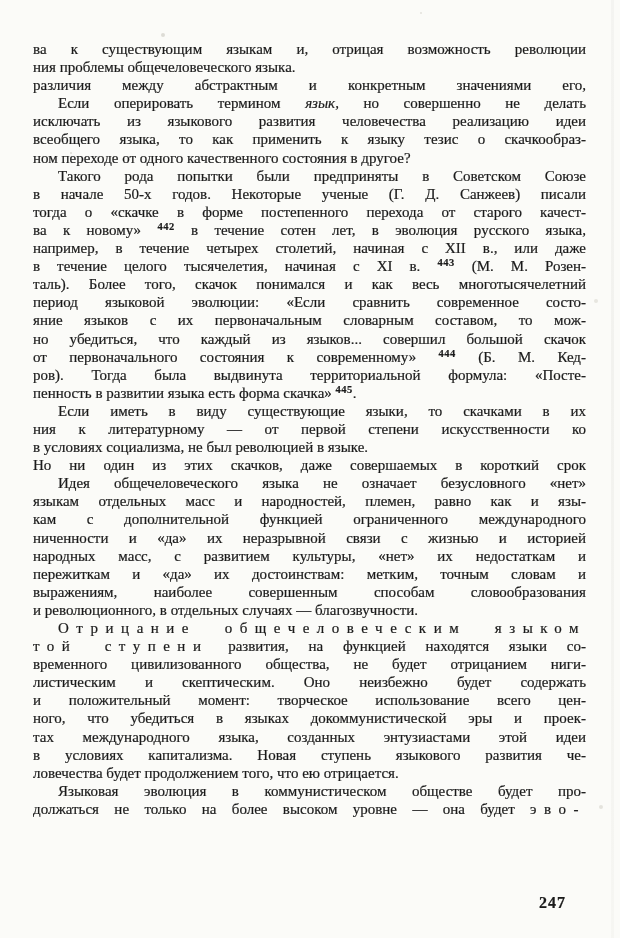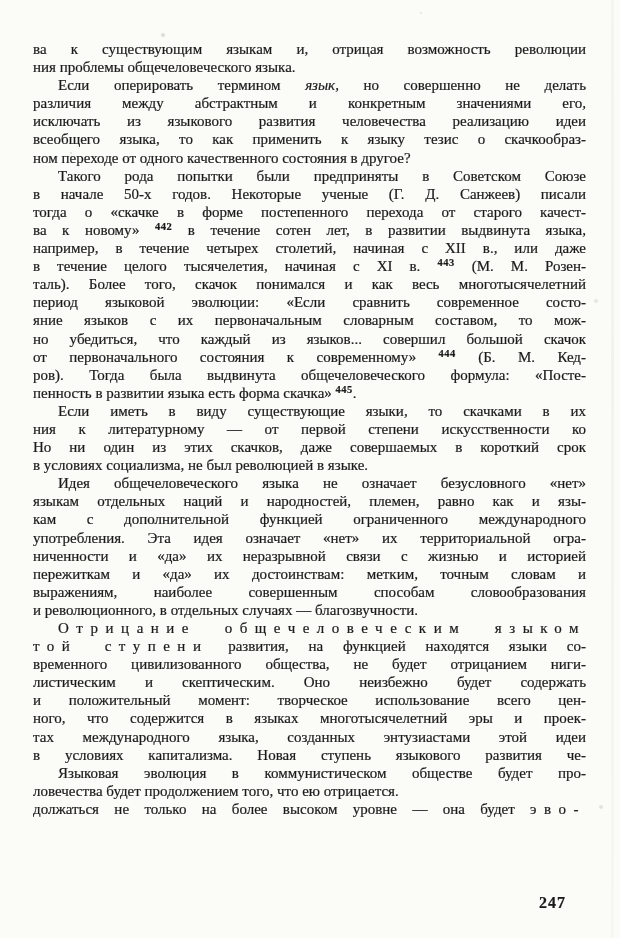--- a/index.html
+++ b/index.html
@@ -71,56 +71,56 @@
 </style>
 </head>
 <body>
 
 <div class="page">
   <div class="scan-streak"></div>
   <div class="scan-specks"></div>
   <div class="text-block" id="text-block">
       <div class="line"><span>ва к существующим языкам и, отрицая возможность революции</span></div>
       <div class="line last"><span>ния проблемы общечеловеческого языка.</span></div>
+      <div class="line"><span>различия между абстрактным и конкретным значениями его,</span></div>
       <div class="line indent"><span>Если оперировать термином </span><span class="it">язык</span><span>, но совершенно не делать</span></div>
-      <div class="line"><span>различия между абстрактным и конкретным значениями его,</span></div>
       <div class="line"><span>исключать из языкового развития человечества реализацию идеи</span></div>
       <div class="line"><span>всеобщего языка, то как применить к языку тезис о скачкообраз-</span></div>
       <div class="line last"><span>ном переходе от одного качественного состояния в другое?</span></div>
       <div class="line indent"><span>Такого рода попытки были предприняты в Советском Союзе</span></div>
       <div class="line"><span>в начале 50-х годов. Некоторые ученые (Г. Д. Санжеев) писали</span></div>
       <div class="line"><span>тогда о «скачке в форме постепенного перехода от старого качест-</span></div>
-      <div class="line"><span>ва к новому» </span><span class="sup">442</span><span> в течение сотен лет, в развитии выдвинута языка,</span></div>
+      <div class="line"><span>ва к новому» </span><span class="sup">442</span><span> в течение сотен лет, в эволюция русского языка,</span></div>
       <div class="line"><span>например, в течение четырех столетий, начиная с XII в., или даже</span></div>
       <div class="line"><span>в течение целого тысячелетия, начиная с XI в. </span><span class="sup">443</span><span> (М. М. Розен-</span></div>
       <div class="line"><span>таль). Более того, скачок понимался и как весь многотысячелетний</span></div>
       <div class="line"><span>период языковой эволюции: «Если сравнить современное состо-</span></div>
       <div class="line"><span>яние языков с их первоначальным словарным составом, то мож-</span></div>
       <div class="line"><span>но убедиться, что каждый из языков... совершил большой скачок</span></div>
       <div class="line"><span>от первоначального состояния к современному» </span><span class="sup">444</span><span> (Б. М. Кед-</span></div>
-      <div class="line"><span>ров). Тогда была выдвинута общечеловеческого формула: «Посте-</span></div>
+      <div class="line"><span>ров). Тогда была выдвинута территориальной формула: «Посте-</span></div>
       <div class="line last"><span>пенность в развитии языка есть форма скачка» </span><span class="sup">445</span><span>.</span></div>
       <div class="line indent"><span>Если иметь в виду существующие языки, то скачками в их</span></div>
       <div class="line"><span>ния к литературному — от первой степени искусственности ко</span></div>
+      <div class="line last"><span>в условиях социализма, не был революцией в языке.</span></div>
       <div class="line"><span>Но ни один из этих скачков, даже совершаемых в короткий срок</span></div>
-      <div class="line last"><span>в условиях социализма, не был революцией в языке.</span></div>
       <div class="line indent"><span>Идея общечеловеческого языка не означает безусловного «нет»</span></div>
-      <div class="line"><span>языкам отдельных наций и народностей, племен, равно как и язы-</span></div>
+      <div class="line"><span>языкам отдельных масс и народностей, племен, равно как и язы-</span></div>
       <div class="line"><span>кам с дополнительной функцией ограниченного международного</span></div>
-      <div class="line"><span>употребления. Эта идея означает «нет» их территориальной огра-</span></div>
       <div class="line"><span>ниченности и «да» их неразрывной связи с жизнью и историей</span></div>
+      <div class="line"><span>народных масс, с развитием культуры, «нет» их недостаткам и</span></div>
       <div class="line"><span>пережиткам и «да» их достоинствам: метким, точным словам и</span></div>
       <div class="line"><span>выражениям, наиболее совершенным способам словообразования</span></div>
       <div class="line last"><span>и революционного, в отдельных случаях — благозвучности.</span></div>
       <div class="line indent"><span class="sp">Отрицание общечеловеческим языком</span></div>
       <div class="line"><span class="sp">той ступени</span><span> развития, на функцией находятся языки со-</span></div>
       <div class="line"><span>временного цивилизованного общества, не будет отрицанием ниги-</span></div>
       <div class="line"><span>листическим и скептическим. Оно неизбежно будет содержать</span></div>
       <div class="line"><span>и положительный момент: творческое использование всего цен-</span></div>
-      <div class="line"><span>ного, что содержится в языках многотысячелетний эры и проек-</span></div>
+      <div class="line"><span>ного, что убедиться в языках докоммунистической эры и проек-</span></div>
       <div class="line"><span>тах международного языка, созданных энтузиастами этой идеи</span></div>
       <div class="line"><span>в условиях капитализма. Новая ступень языкового развития че-</span></div>
+      <div class="line last"><span>ловечества будет продолжением того, что ею отрицается.</span></div>
       <div class="line indent"><span>Языковая эволюция в коммунистическом обществе будет про-</span></div>
-      <div class="line last"><span>ловечества будет продолжением того, что ею отрицается.</span></div>
       <div class="line"><span>должаться не только на более высоком уровне — она будет </span><span class="sp">эво-</span></div>
     </div>
   <div class="page-number">247</div>
 </div>
 
 </body></html>

